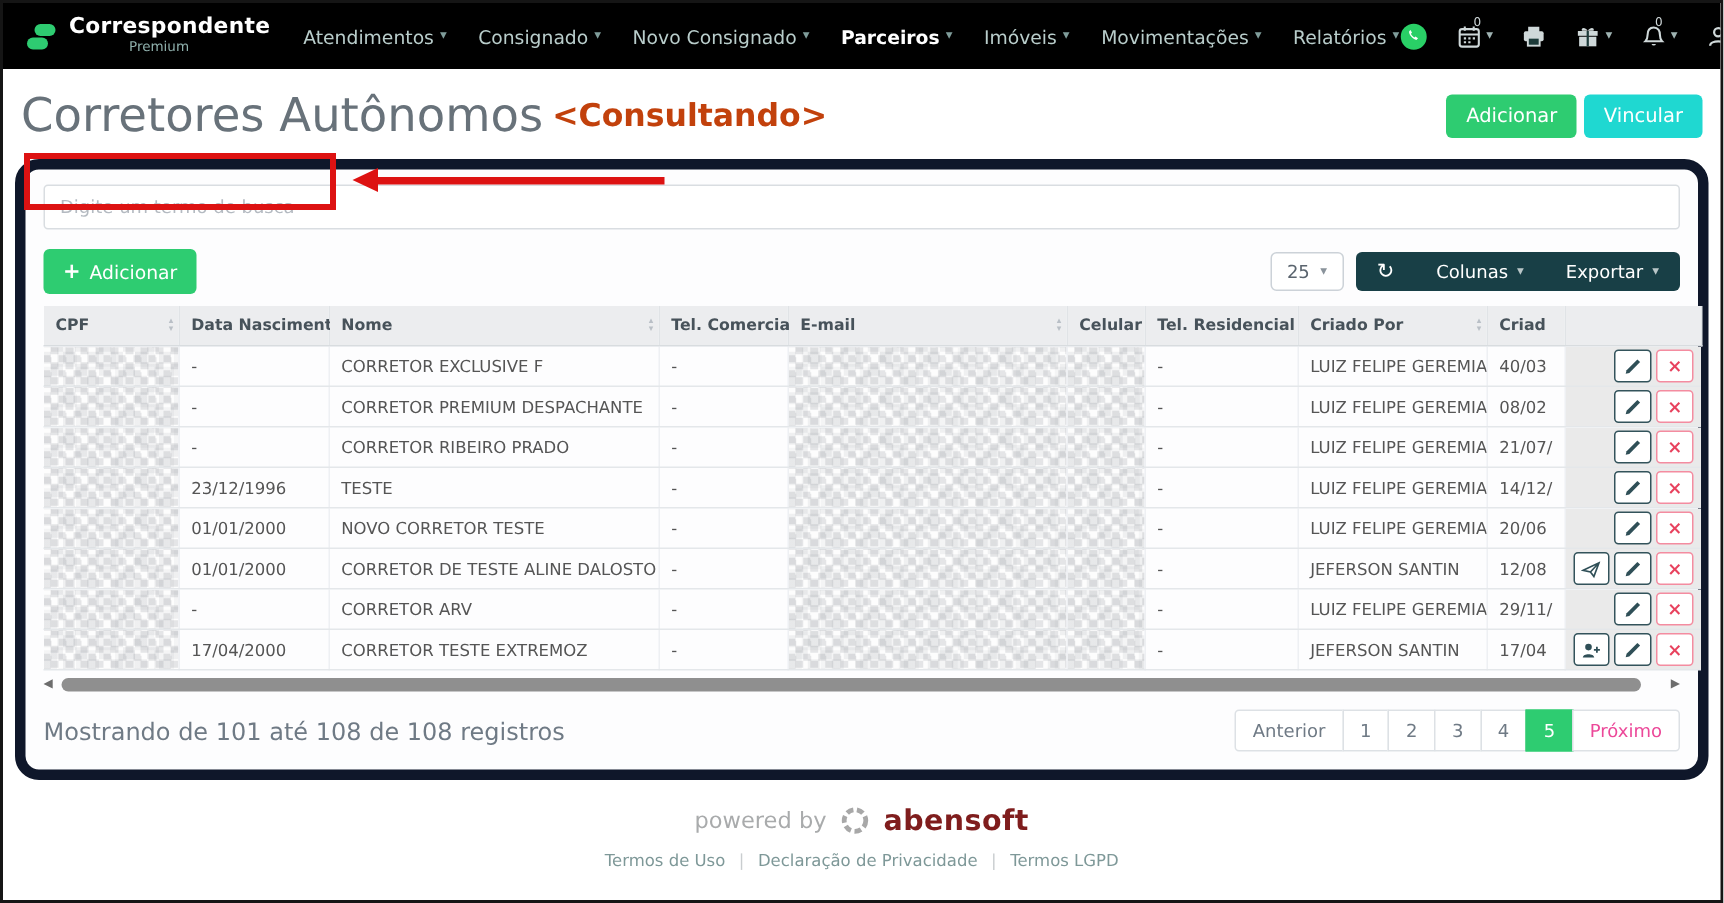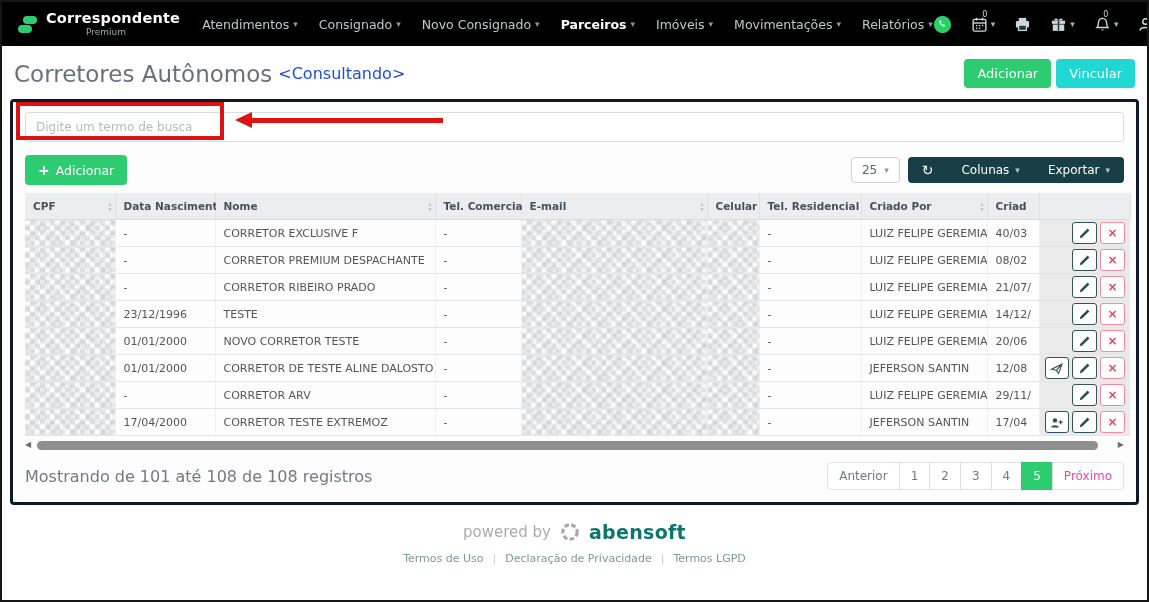--- a/index.html
+++ b/index.html
@@ -22,29 +22,29 @@
   .nav-item .caret { font-size:9px; color:#7f9c9a; }
   .nav-item.active { color:#fff; font-weight:bold; }
   .nav-right { margin-left:auto; display:flex; align-items:center; gap:19px; }
   .nav-icon { position:relative; display:flex; align-items:center; gap:3px; cursor:pointer; }
   .nav-icon .caret { font-size:9px; color:#9fb3b2; }
   .badge0 { position:absolute; top:-6px; right:8px; font-size:8px; color:#cfd8d9; }
   .nav-icon.bell .badge0 { right:10px; }
 
   
   .page-head { display:flex; align-items:center; padding:13px 12px 11px 12px; }
-  .page-title { font-size:23px; font-weight:400; color:#68727a; }
-  .page-mode { font-size:16px; color:#1d4ed8; margin-left:6px; }
+  .page-title { font-size:31px; font-weight:400; color:#68727a; }
+  .page-mode { font-size:21px; color:#c2410c; margin-left:6px;font-weight:bold; }
   .head-actions { margin-left:auto; display:flex; gap:5px; }
   .btn { border:none; border-radius:4px; color:#fff; font-size:13px; padding:7px 13px; cursor:pointer; font-family:inherit; }
   .btn-green { background:#2ecc71; }
   .btn-cyan { background:#1fd8d1; }
 
   
-  .card { margin:0 8px; background:#fdfdfe; border:3px solid #0f172a; border-radius:4px; padding:10px 12px 12px 12px; }
+  .card { margin:0 8px; background:#fdfdfe; border:7px solid #0f172a; border-radius:16px; padding:10px 12px 12px 12px; }
   .search-input { width:100%; height:30px; border:1px solid #d9dde1; border-radius:3px; padding:0 10px; font-size:12px; color:#555; background:#fff; outline:none; font-family:inherit; }
   .search-input::placeholder { color:#b4bac1; }
 
   .toolbar { display:flex; align-items:center; margin-top:13px; }
   .btn-add2 { display:flex; align-items:center; gap:6px; background:#2ecc71; color:#fff; border:none; border-radius:4px; font-size:12.5px; padding:7px 13px; cursor:pointer; font-family:inherit; }
   .btn-add2 .plus { font-size:14px; font-weight:bold; }
   .toolbar-right { margin-left:auto; display:flex; align-items:center; gap:8px; }
   .pagesize { display:flex; align-items:center; gap:7px; background:#fff; border:1px solid #ccd2d8; border-radius:4px; padding:5px 10px; font-size:12px; color:#5a646e; cursor:pointer; }
   .pagesize .caret { font-size:9px; color:#8a939b; }
   .darkgroup { display:flex; align-items:center; background:#183f46; border-radius:4px; color:#fff; }
@@ -83,21 +83,21 @@
   .records-info { font-size:16px; color:#6f7a85; }
   .pagination { margin-left:auto; display:flex; }
   .page-btn { border:1px solid #dde1e5; background:#fff; padding:6px 11px; font-size:12px; color:#6f7a85; margin-left:-1px; cursor:pointer; font-family:inherit; }
   .page-btn.first { border-radius:3px 0 0 3px; }
   .page-btn.last { border-radius:0 3px 3px 0; color:#ec4899; }
   .page-btn.active { background:#2ecc71; border-color:#2ecc71; color:#fff; }
 
   
   .site-footer { margin-top:16px; text-align:center; }
   .powered { display:flex; align-items:center; justify-content:center; gap:8px; color:#a9abac; font-size:15px; }
-  .powered .brandword { font-size:19px; color:#0f766e; font-weight:600; letter-spacing:.3px; }
+  .powered .brandword { font-size:19px; color:#7f1d1d; font-weight:600; letter-spacing:.3px; }
   .legal { margin-top:9px; font-size:11px; color:#7e9898; display:flex; justify-content:center; gap:9px; align-items:center; }
   .legal .sep { color:#c9cdcf; }
   .legal span.link { cursor:pointer; }
 
   
   .anno-box { position:absolute; left:14px; top:100px; width:208px; height:38px; border:4px solid #dd1212; pointer-events:none; z-index:5; }
   .anno-arrow { position:absolute; left:233px; top:110px; width:208px; height:16px; display:flex; align-items:center; pointer-events:none; z-index:5; }
   .anno-arrow .head { width:0; height:0; border-top:8px solid transparent; border-bottom:8px solid transparent; border-right:17px solid #dd1212; }
   .anno-arrow .shaft { flex:1; height:5px; background:#dd1212; }
 </style>

